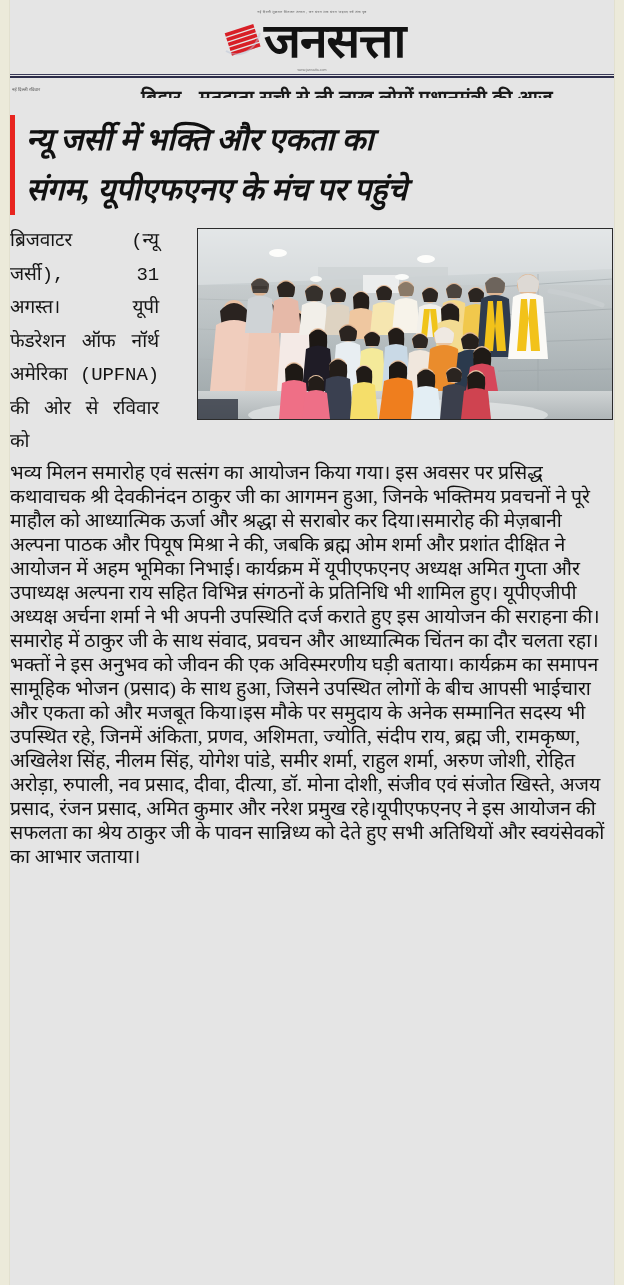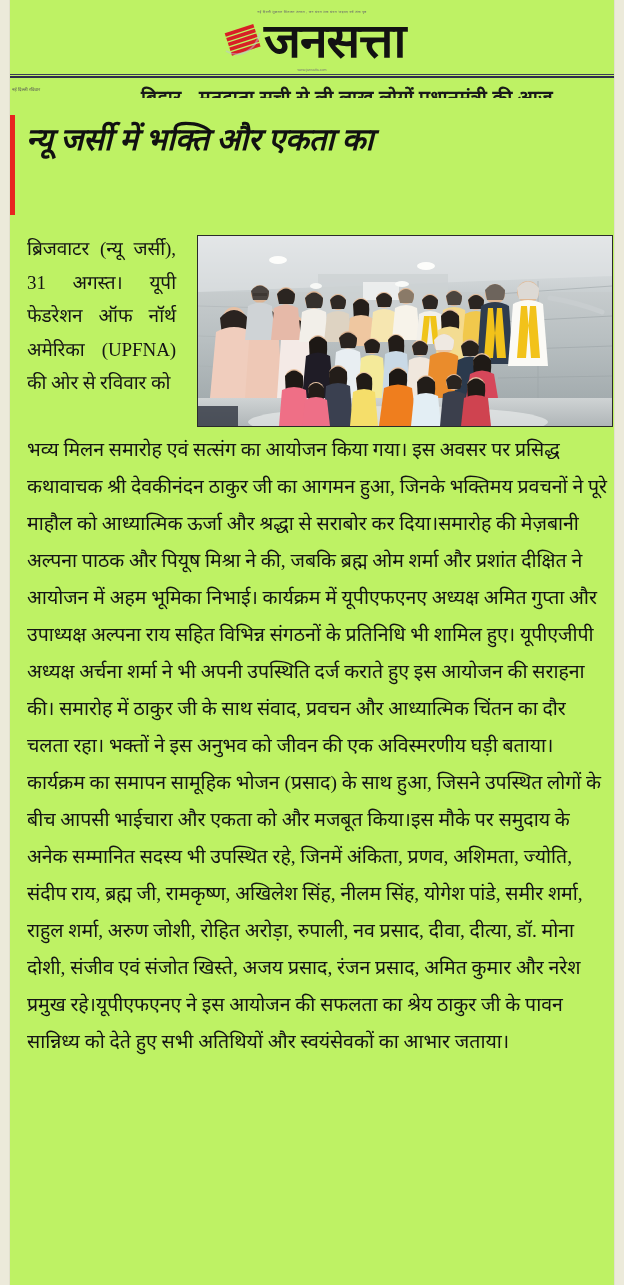--- a/index.html
+++ b/index.html
@@ -26,21 +26,21 @@
   }
   .edge-strip.left  { left: 0; border-right: 1px solid #e2e0cf; }
   .edge-strip.right { right: 0; border-left: 1px solid #e2e0cf; }
 
   .page {
     position: absolute;
     left: 10px;
     right: 10px;
     top: 0;
     bottom: 0;
-    background: #bef264;
+    background: #e5e5e5;
   }
 
   
   .masthead {
     padding-top: 10px;
     text-align: center;
   }
   .masthead-kicker {
     font-size: 3.4px;
     line-height: 5px;
@@ -162,35 +162,35 @@
     margin: 3px 0 4px 8px;
     border: 1px solid #2b2b2b;
     position: relative;
     overflow: hidden;
     background: #9aa3a6;
   }
   .photo svg { display: block; width: 100%; height: 100%; }
   .lead-col {
     width: 149px;
     text-align: justify;
-    font-family: Liberation Serif, serif;
+    font-family: Liberation Mono, monospace;
     font-size: 19px;
     line-height: 33.5px;
     color: #141414;
-    margin: 17px;
+    margin: 0;
     letter-spacing: -.1px;
   }
   .flow {
     clear: both;
     font-family: "Liberation Serif", "DejaVu Serif", serif;
     font-size: 19.5px;
-    line-height: 37px;
+    line-height: 24px;
     color: #141414;
     text-align: justify;
-    margin: 1px 0 0 17px;
+    margin: 1px 0 0 0;
     letter-spacing: -.05px;
     padding-right: 6px;
   }
   .flow:last-child { text-align: left; }
 </style>
 </head>
 <body>
 
 <div class="edge-strip left"></div>
 <div class="edge-strip right"></div>
@@ -225,21 +225,21 @@
     <div class="subhead-strip">
       <span class="subhead-meta">नई दिल्ली  रविवार</span>
       <span class="subhead-cut">बिहार - मतदाता सूची से ली लाख लोगों   प्रधानमंत्री की आज</span>
     </div>
   </div>
 
   <div class="headline-wrap">
     <div class="headline-bar"></div>
     <h1 class="headline">
       <span>न्यू जर्सी में भक्ति और एकता का</span><br>
-      <br>
+      <span>संगम, यूपीएफएनए के मंच पर पहुंचे</span><br>
     </h1>
   </div>
 
   <div class="article">
 
     <div class="photo">
       <svg viewBox="0 0 414 190" preserveAspectRatio="none" xmlns="http://www.w3.org/2000/svg">
         <defs>
           <linearGradient id="wall" x1="0" y1="0" x2="0" y2="1">
             <stop offset="0%" stop-color="#d7dadb"></stop>

